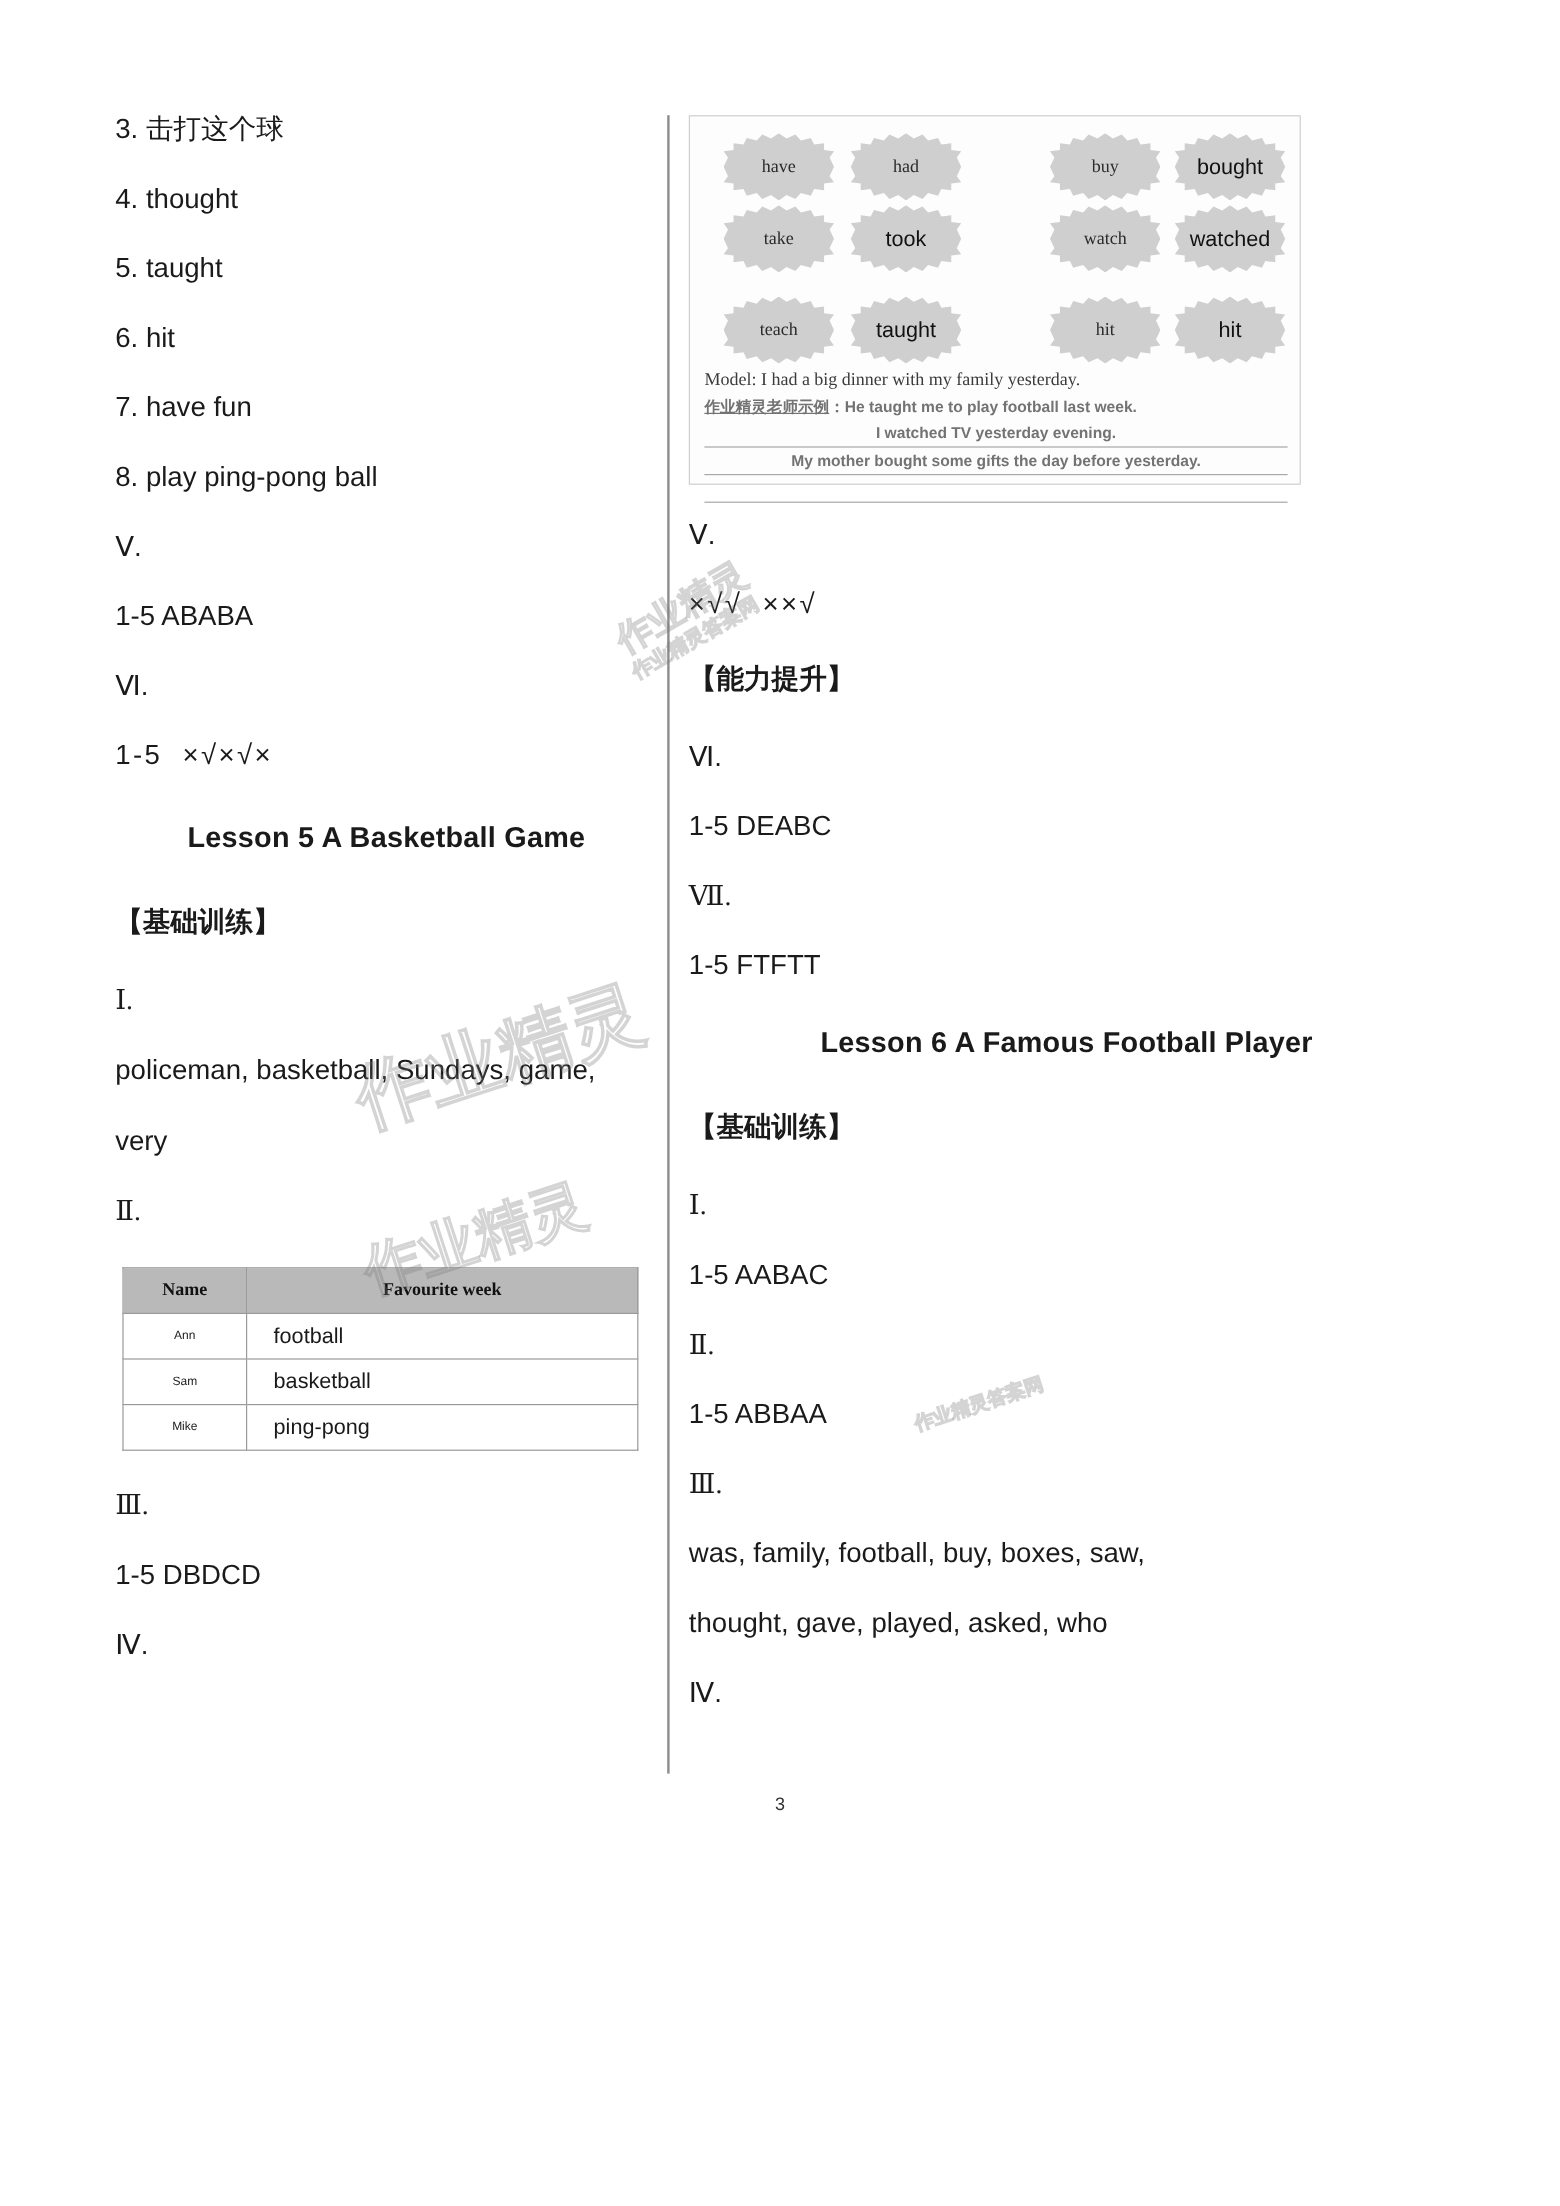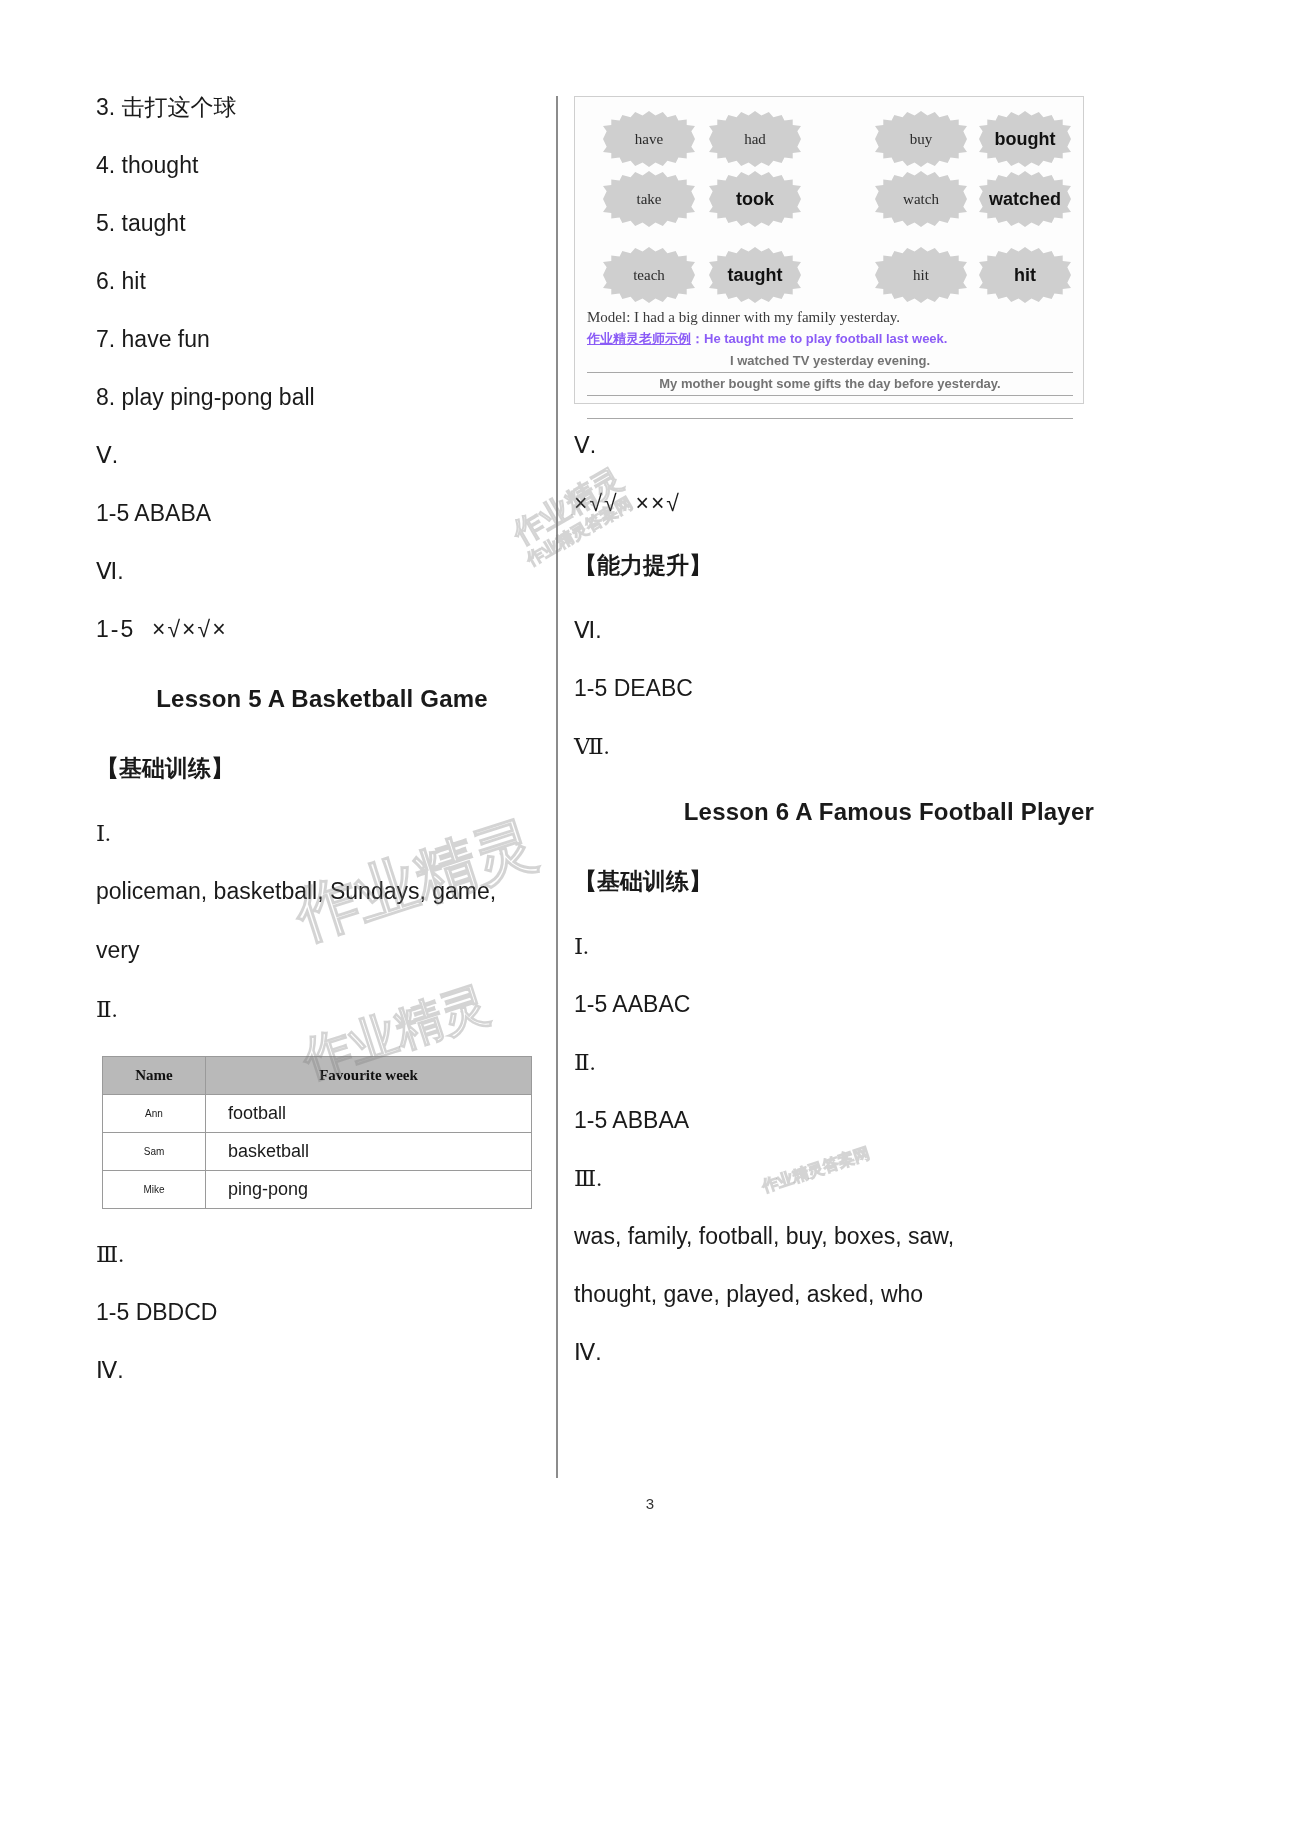--- a/index.html
+++ b/index.html
@@ -84,34 +84,34 @@
       35% 98%,30% 89%,21% 93%,18% 83%,9% 85%,9% 75%,0% 73%,4% 64%,
       0% 50%,4% 36%,0% 27%,9% 25%,9% 15%,18% 17%,21% 7%,30% 11%,
       35% 2%,43% 8%);
   }
   .badge span{
     font-family:"Liberation Serif","DejaVu Serif",serif;
     font-size:15px;color:#2a2a2a;
   }
   .badge.answer span{
     font-family:"Liberation Sans","DejaVu Sans",sans-serif;
-    font-size:18px;font-weight:bold;color:#111;
+    font-size:18px;font-weight:normal;color:#111;
   }
   .b-r0{top:4px;} .b-r1{top:64px;text-align:right;} .b-r2{top:140px;}
   .b-c0{left:16px;} .b-c1{left:122px;} .b-c2{left:288px;} .b-c3{left:392px;}
 
   .model-lines{
     position:absolute;left:12px;top:212px;width:486px;
   }
   .model-main{
     font-family:"Liberation Serif","DejaVu Serif",serif;
     font-size:15px;color:#3a3a3a;margin-bottom:4px;
   }
   .model-teacher{
-    font-size:13px;font-weight:bold;color:#8b5cf6;margin-bottom:2px;
+    font-size:13px;font-weight:bold;color:#737373;margin-bottom:2px;
   }
   .model-teacher .cn{
     font-family:"DejaVu Sans","Liberation Sans",sans-serif;
     text-decoration:underline;
   }
   .ruled{
     border-bottom:1px solid #a8a8a8;height:22px;line-height:22px;
     text-align:center;font-size:13px;font-weight:bold;color:#737373;
   }
   .ruled.blank{color:transparent;}
@@ -254,20 +254,21 @@
 
     <div class="line roman-sans">Ⅴ.</div>
     <div class="line marks">×√√  ××√</div>
 
     <div class="cn-head">【能力提升】</div>
 
     <div class="line roman-sans">Ⅵ.</div>
     <div class="line">1-5 DEABC</div>
 
     <div class="line roman">Ⅶ.</div>
+    <div class="line">1-5 FTFTT</div>
 
     <div class="lesson-title l6">Lesson 6 A Famous Football Player</div>
 
     <div class="cn-head">【基础训练】</div>
 
     <div class="line roman">Ⅰ.</div>
     <div class="line">1-5 AABAC</div>
 
     <div class="line roman">Ⅱ.</div>
     <div class="line">1-5 ABBAA</div>

